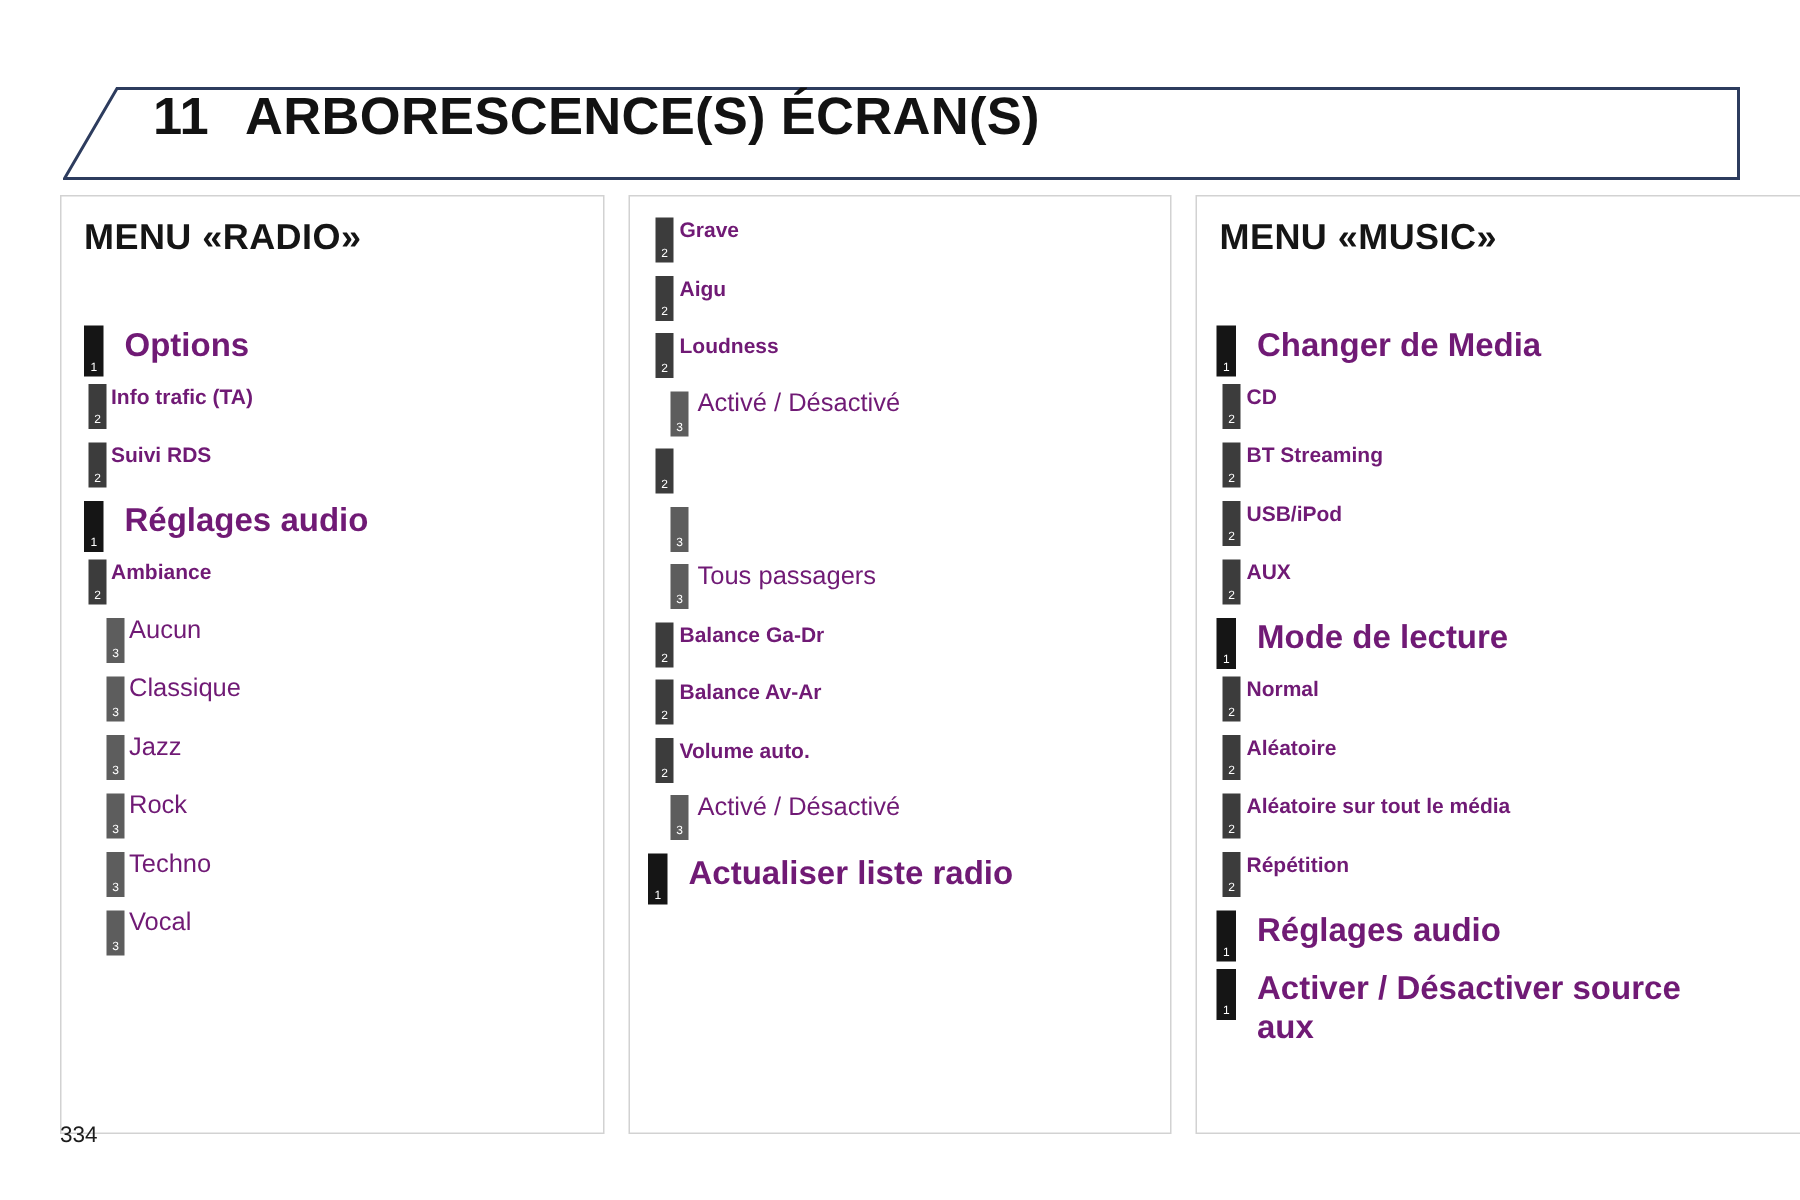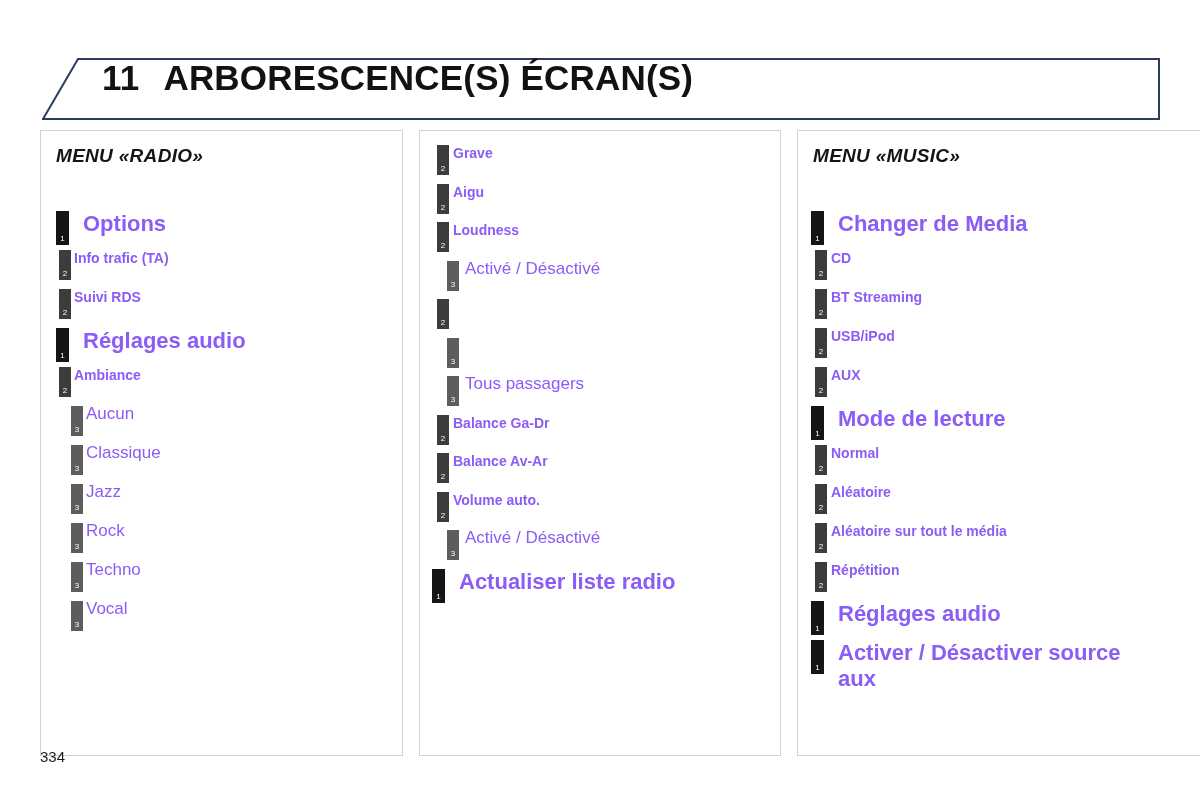--- a/index.html
+++ b/index.html
@@ -64,26 +64,25 @@
     background: #ffffff;
     border: 1px solid #d2d2d2;
     box-sizing: border-box;
     overflow: hidden;
   }
   .panel-1 { left: 0px;   width: 363px; }
   .panel-2 { left: 379px; width: 362px; }
   .panel-3 { left: 757px; width: 435px; }
 
   .panel-title {
-    font-size: 19px;
+    font-size: 24px;
     font-weight: bold;
     color: #151515;
     letter-spacing: 0.3px;
     margin: 14px 0 0 15px;
-    font-style: italic;
   }
 
   
   .tree {
     position: relative;
     margin-top: 8px;
   }
   .row {
     position: relative;
     display: block;
@@ -109,21 +108,21 @@
   .badge > span {
     position: absolute;
     left: 0;
     bottom: 2px;
     width: 100%;
     text-align: center;
   }
 
   .label {
     display: block;
-    color: #8b5cf6;
+    color: #701a75;
   }
   .lvl1 > .label {
     font-size: 22px;
     font-weight: bold;
     line-height: 25px;
   }
   .lvl2 > .label {
     font-size: 14px;
     font-weight: bold;
     line-height: 16px;

